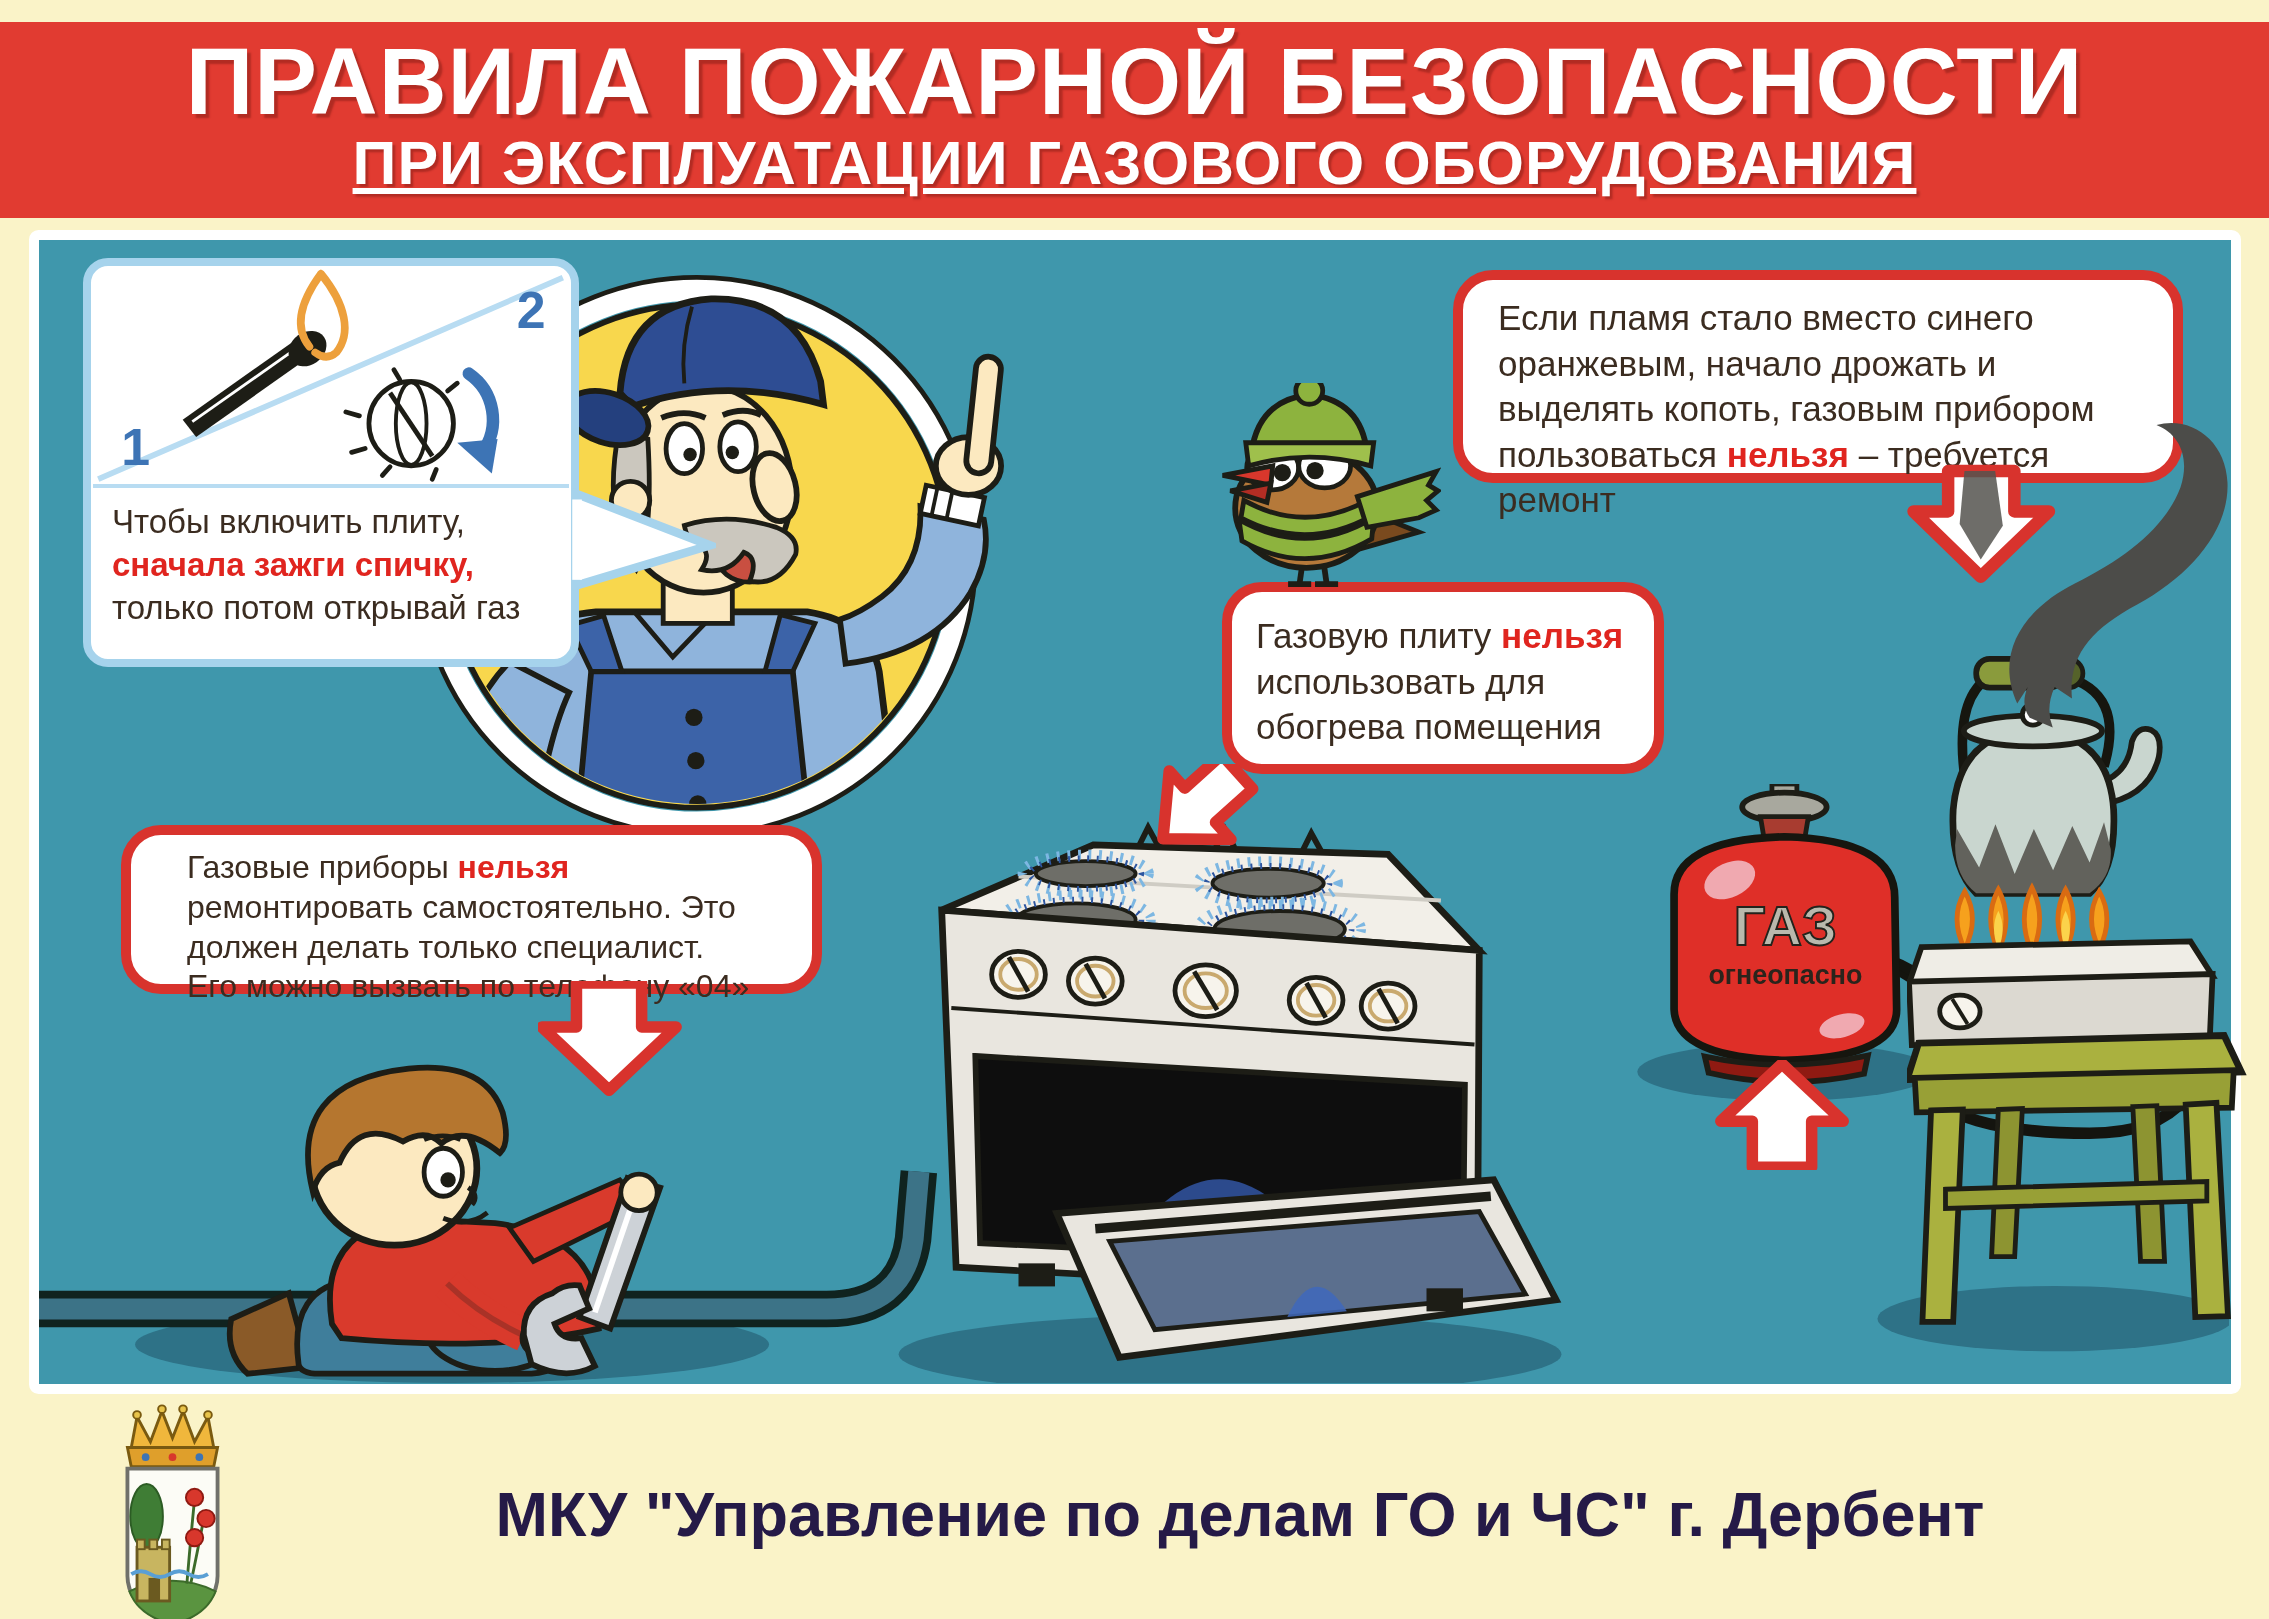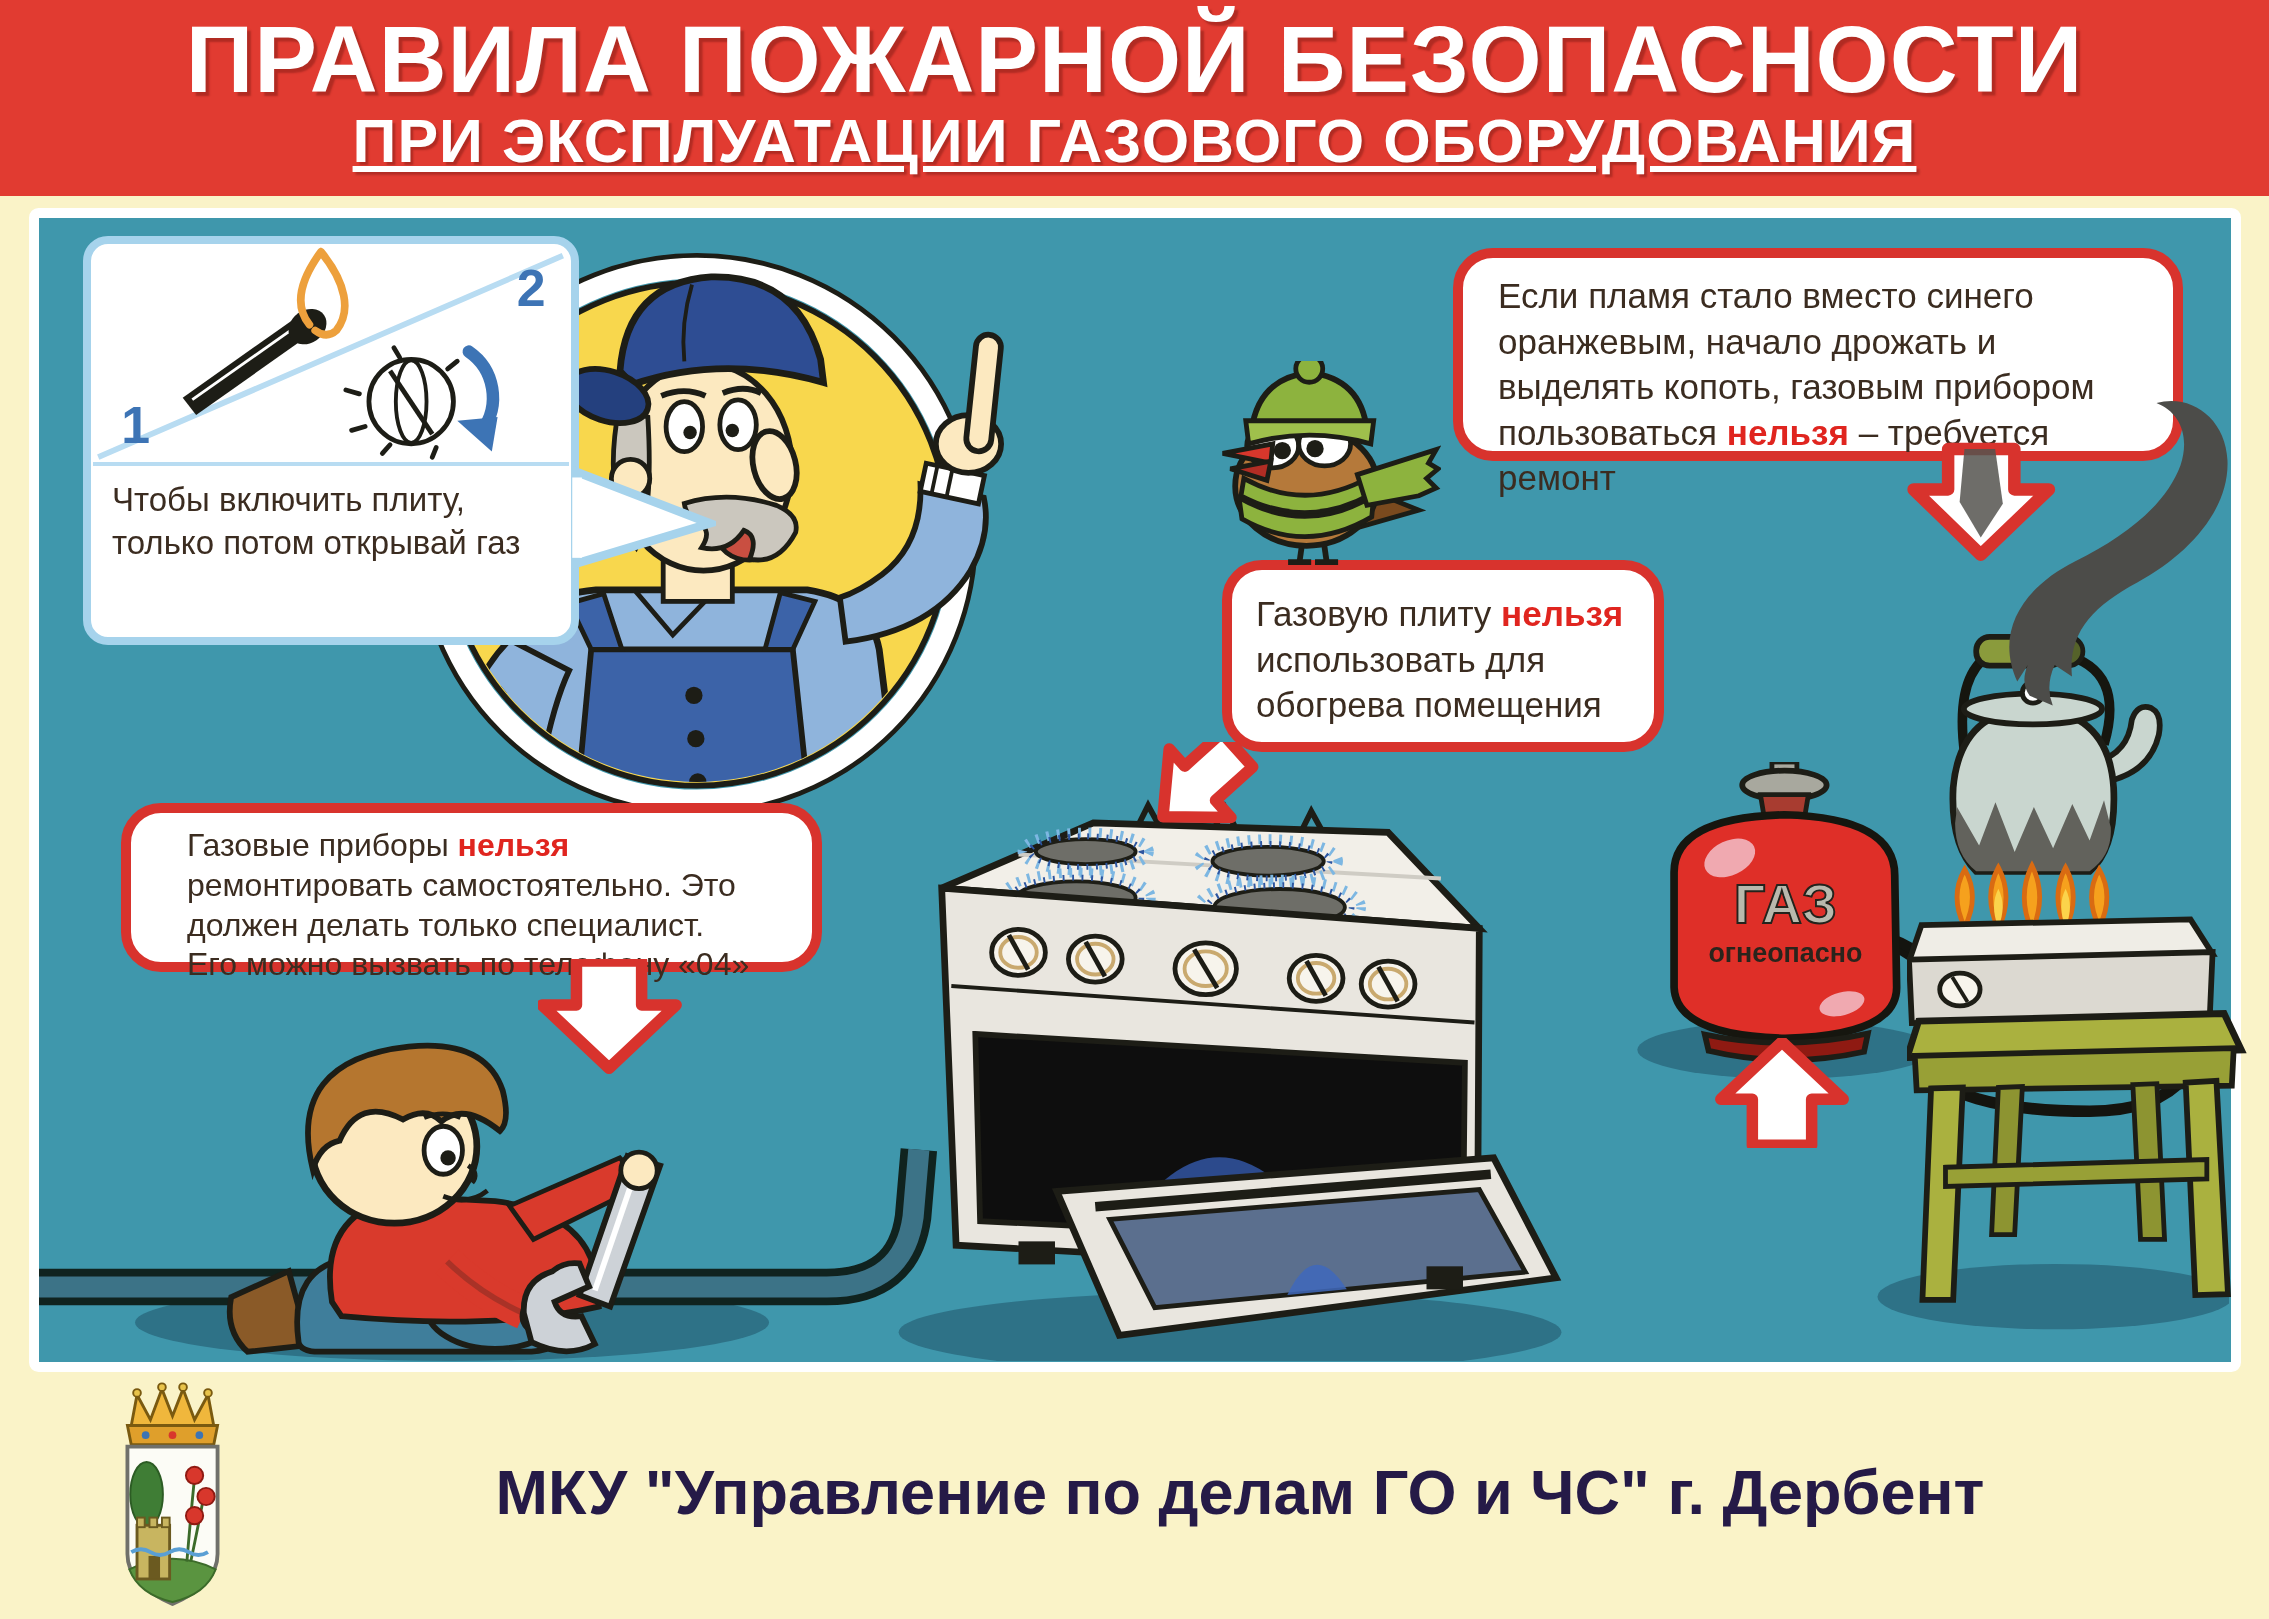--- a/index.html
+++ b/index.html
@@ -1,17 +1,17 @@
 <!DOCTYPE html>
 <html><head>
 <meta charset="utf-8">
 <style>
   html,body{margin:0;padding:0;}
   body{width:2269px;height:1620px;background:#faf3c8;font-family:"Liberation Sans",sans-serif;overflow:hidden;}
-  .poster{position:relative;width:2269px;height:1280px;background:#faf3c8;}
+  .poster{position:relative;width:2269px;height:1280px;background:#faf3c8;margin-top:22px;}
 
   
   .header{position:absolute;left:0;top:0;width:2269px;height:196px;background:#e13b31;text-align:center;color:#fff;}
   .title1{margin-top:13.4px;font-size:94px;font-weight:700;letter-spacing:1px;line-height:1.0;
           text-shadow:3.8px 3.8px 1.9px rgba(90,15,10,.35);}
   .title2{margin-top:3.8px;font-size:61px;font-weight:700;letter-spacing:1px;line-height:1.0;
           text-shadow:2.9px 2.9px 1.9px rgba(90,15,10,.35);text-decoration:underline;}
 
   
   .panel{position:absolute;left:29px;top:208px;width:2212px;height:1164px;box-sizing:border-box;
@@ -232,20 +232,21 @@
           <line x1="378" y1="120" x2="368" y2="128"></line>
             <line x1="312" y1="106" x2="318" y2="116"></line>
         </g>
         <path d="M 390 110 A 58 58 0 0 1 404 192" fill="none" stroke="#3d74b5" stroke-width="13" stroke-linecap="round"></path>
         <polygon points="378,182 414,214 420,178" fill="#3d74b5"></polygon>
       </g>
     </svg>
     <div class="divider"></div>
     <div class="txt">
       <div>Чтобы включить плиту,</div>
+      <div class="red">сначала зажги спичку,</div>
       <div>только потом открывай газ</div>
     </div>
   </div>
   <svg class="abs z5" style="left:572px;top:466px" width="144" height="110" viewBox="0 0 150 115">
     <polygon points="4,6 144,60 4,102" fill="#ffffff" stroke="#a6d3ec" stroke-width="9"></polygon>
     <rect x="0" y="12" width="10" height="84" fill="#ffffff"></rect>
   </svg>
 
   <div id="bubble-flame" class="bubble red-bubble abs z4">
     <p><span>Если пламя стало вместо синего оранжевым, начало дрожать и выделять копоть, газовым прибором пользоваться </span><span class="em">нельзя</span><span> – требуется ремонт</span></p>

